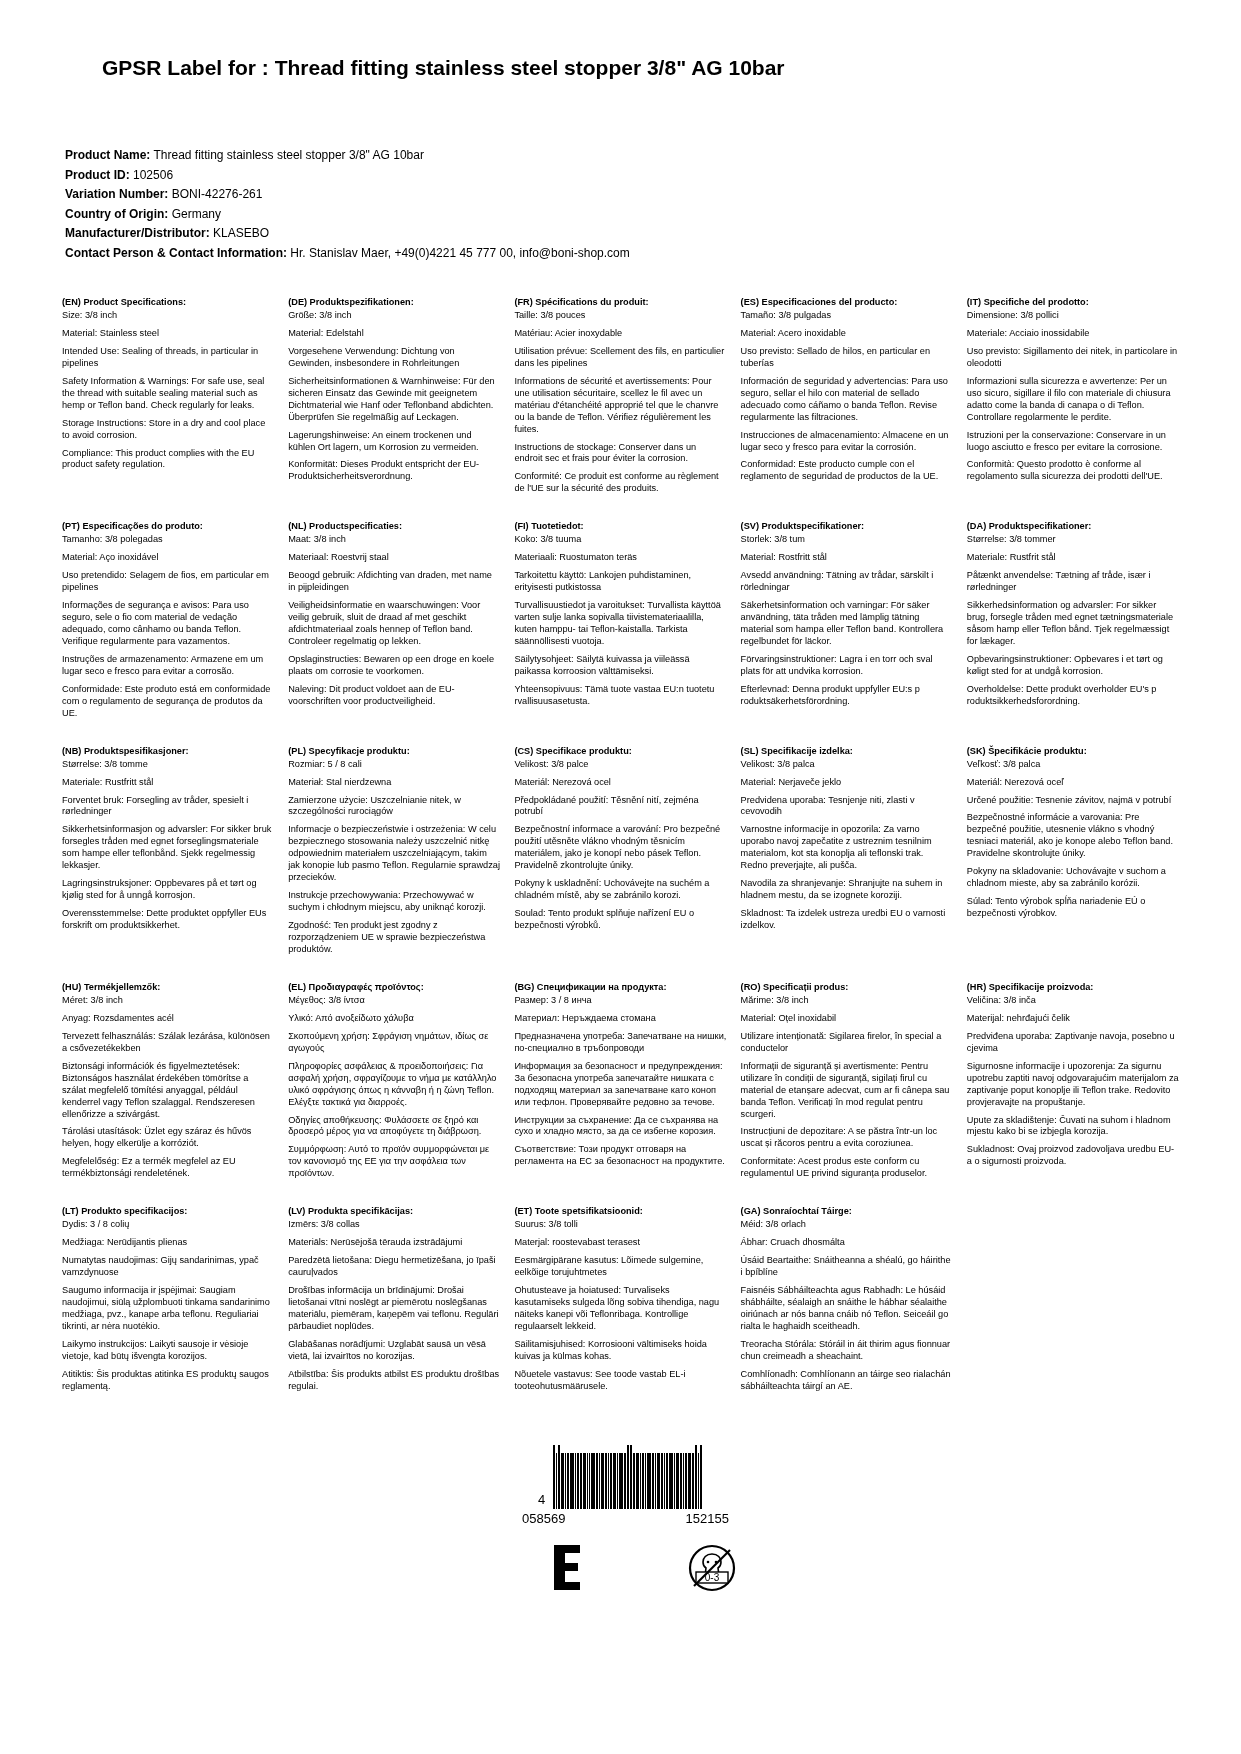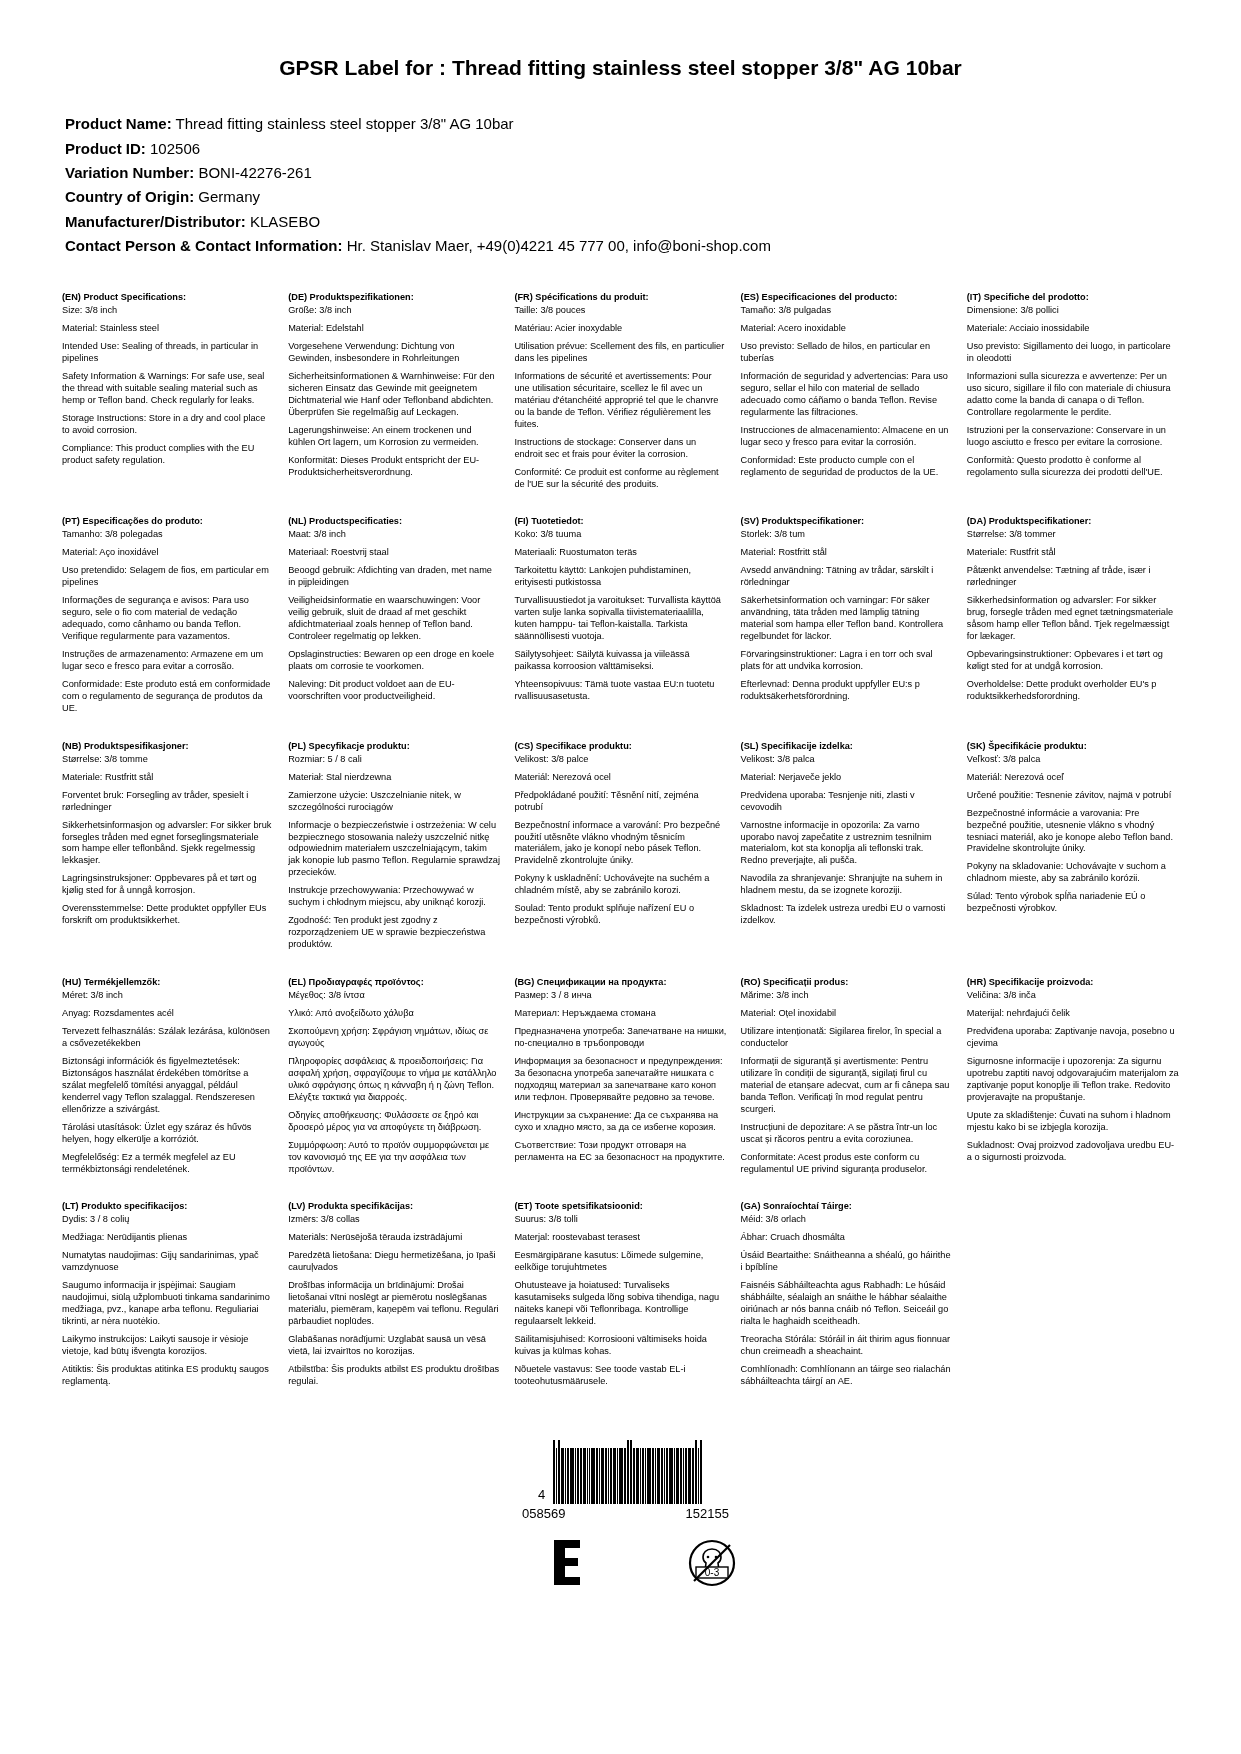--- a/index.html
+++ b/index.html
@@ -13,31 +13,30 @@
     font-family: "Liberation Sans", sans-serif;
     color: #000000;
     position: relative;
   }
   .page {
     padding: 44px 62px 20px 62px;
     box-sizing: border-box;
     width: 1241px;
   }
   .doc-title {
-    text-align: center;
     font-size: 21px;
     font-weight: bold;
     line-height: 1.35;
     margin: 10px 0 0 0;
     padding: 0 40px;
   }
   .meta {
-    margin-top: 30px;
+    margin-top: 64px;
     margin-left: 3px;
-    font-size: 15px;
+    font-size: 12px;
     line-height: 1.62;
   }
   .meta .row {
     white-space: nowrap;
   }
   .meta .lbl {
     font-weight: bold;
   }
   .meta .val {
     font-weight: normal;
@@ -188,21 +187,21 @@
       <p>Material: Acero inoxidable</p>
       <p>Uso previsto: Sellado de hilos, en particular en tuberías</p>
       <p>Información de seguridad y advertencias: Para uso seguro, sellar el hilo con material de sellado adecuado como cáñamo o banda Teflon. Revise regularmente las filtraciones.</p>
       <p>Instrucciones de almacenamiento: Almacene en un lugar seco y fresco para evitar la corrosión.</p>
       <p>Conformidad: Este producto cumple con el reglamento de seguridad de productos de la UE.</p>
     </div>
     <div class="cell">
       <span class="head">(IT) Specifiche del prodotto:</span>
       <p>Dimensione: 3/8 pollici</p>
       <p>Materiale: Acciaio inossidabile</p>
-      <p>Uso previsto: Sigillamento dei luogo, in particolare in oleodotti</p>
+      <p>Uso previsto: Sigillamento dei nitek, in particolare in oleodotti</p>
       <p>Informazioni sulla sicurezza e avvertenze: Per un uso sicuro, sigillare il filo con materiale di chiusura adatto come la banda di canapa o di Teflon. Controllare regolarmente le perdite.</p>
       <p>Istruzioni per la conservazione: Conservare in un luogo asciutto e fresco per evitare la corrosione.</p>
       <p>Conformità: Questo prodotto è conforme al regolamento sulla sicurezza dei prodotti dell'UE.</p>
     </div>
     <div class="cell">
       <span class="head">(PT) Especificações do produto:</span>
       <p>Tamanho: 3/8 polegadas</p>
       <p>Material: Aço inoxidável</p>
       <p>Uso pretendido: Selagem de fios, em particular em pipelines</p>
       <p>Informações de segurança e avisos: Para uso seguro, sele o fio com material de vedação adequado, como cânhamo ou banda Teflon. Verifique regularmente para vazamentos.</p>

